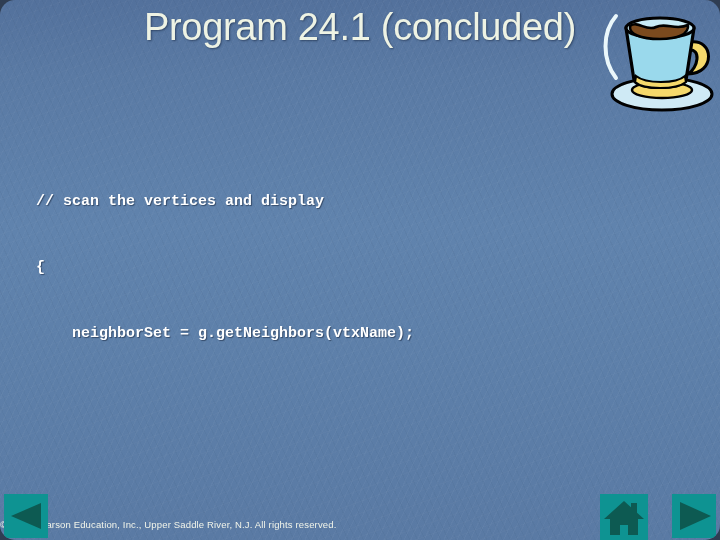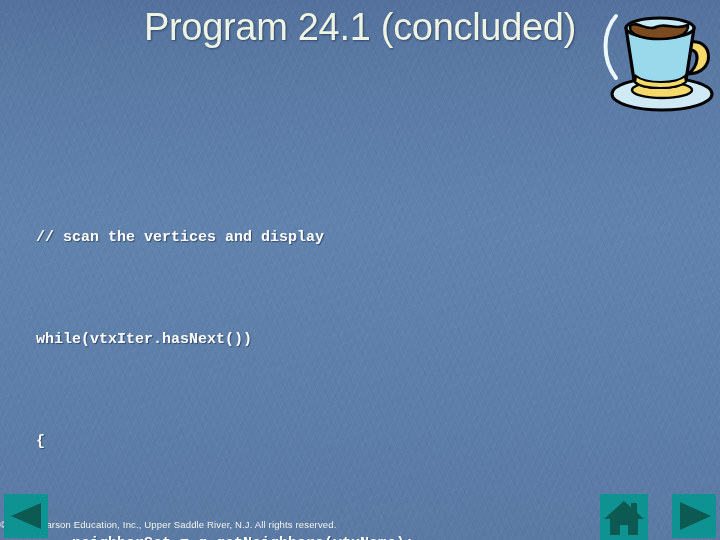--- a/index.html
+++ b/index.html
@@ -14,20 +14,21 @@
     overflow: hidden;
     background-color: #5b7ba5;
     background-image:
       linear-gradient(180deg, #53719c 0%, #5a7aa4 14%, #6083ad 42%, #5d7fa9 70%, #5a7aa4 100%),
       repeating-linear-gradient(108deg, rgba(255,255,255,0.055) 0px, rgba(255,255,255,0.055) 1px, rgba(0,0,0,0.0) 1px, rgba(0,0,0,0.0) 4px),
       repeating-linear-gradient(72deg, rgba(0,0,0,0.035) 0px, rgba(0,0,0,0.035) 1px, rgba(255,255,255,0.0) 1px, rgba(255,255,255,0.0) 5px),
       repeating-linear-gradient(12deg, rgba(255,255,255,0.03) 0px, rgba(255,255,255,0.03) 2px, rgba(0,0,0,0.0) 2px, rgba(0,0,0,0.0) 9px);
     background-blend-mode: normal, overlay, overlay, overlay;
     font-family: "Liberation Sans", sans-serif;
     user-select: none;
+    border-radius: 15px;
   }
   .texture {
     position: absolute;
     inset: 0;
     pointer-events: none;
     opacity: 0.5;
     background-image:
       repeating-linear-gradient(115deg, rgba(255,255,255,0.06) 0px, rgba(255,255,255,0.06) 1px, transparent 1px, transparent 6px),
       repeating-linear-gradient(65deg, rgba(0,0,0,0.05) 0px, rgba(0,0,0,0.05) 1px, transparent 1px, transparent 7px),
       repeating-linear-gradient(160deg, rgba(255,255,255,0.04) 0px, rgba(255,255,255,0.04) 1px, transparent 1px, transparent 11px);
@@ -56,21 +57,20 @@
     line-height: 22px;
     color: #ffffff;
     text-shadow: 1px 1px 1px rgba(25,40,65,0.6);
     white-space: pre;
     padding-left: 36px;
     box-sizing: border-box;
   }
   .code-line {
     white-space: pre;
     height: 22px;
-    margin-top: 36px;
   }
   .footer {
     position: absolute;
     left: 0;
     top: 519px;
     width: 720px;
     font-size: 9.5px;
     color: #f2f5ea;
     letter-spacing: 0.15px;
     white-space: nowrap;
@@ -133,21 +133,20 @@
       <path d="M38 78 C 48 86, 78 86, 87 78 L 88 84 C 78 92, 46 92, 37 84 Z" fill="#f5d96b" stroke="#000000" stroke-width="2.2"></path>
 
       <ellipse cx="62" cy="30" rx="34" ry="10" fill="#c9ebf6" stroke="#000000" stroke-width="3.2"></ellipse>
 
       <path d="M32 28 C 40 22, 48 34, 58 29 C 68 24, 78 33, 90 27 C 91 36, 80 41, 62 41 C 42 41, 31 36, 32 28 Z" fill="#7b4a1e" stroke="#000000" stroke-width="2.6" stroke-linejoin="round"></path>
     </svg>
   </div>
 
   <div class="code">
     <div class="code-line">// scan the vertices and display</div>
-    <div class="code-line">while(vtxIter.hasNext())</div>
     <div class="code-line">{</div>
     <div class="code-line">    neighborSet = g.getNeighbors(vtxName);</div>
     
     
     
     
     
     
   </div>
 

